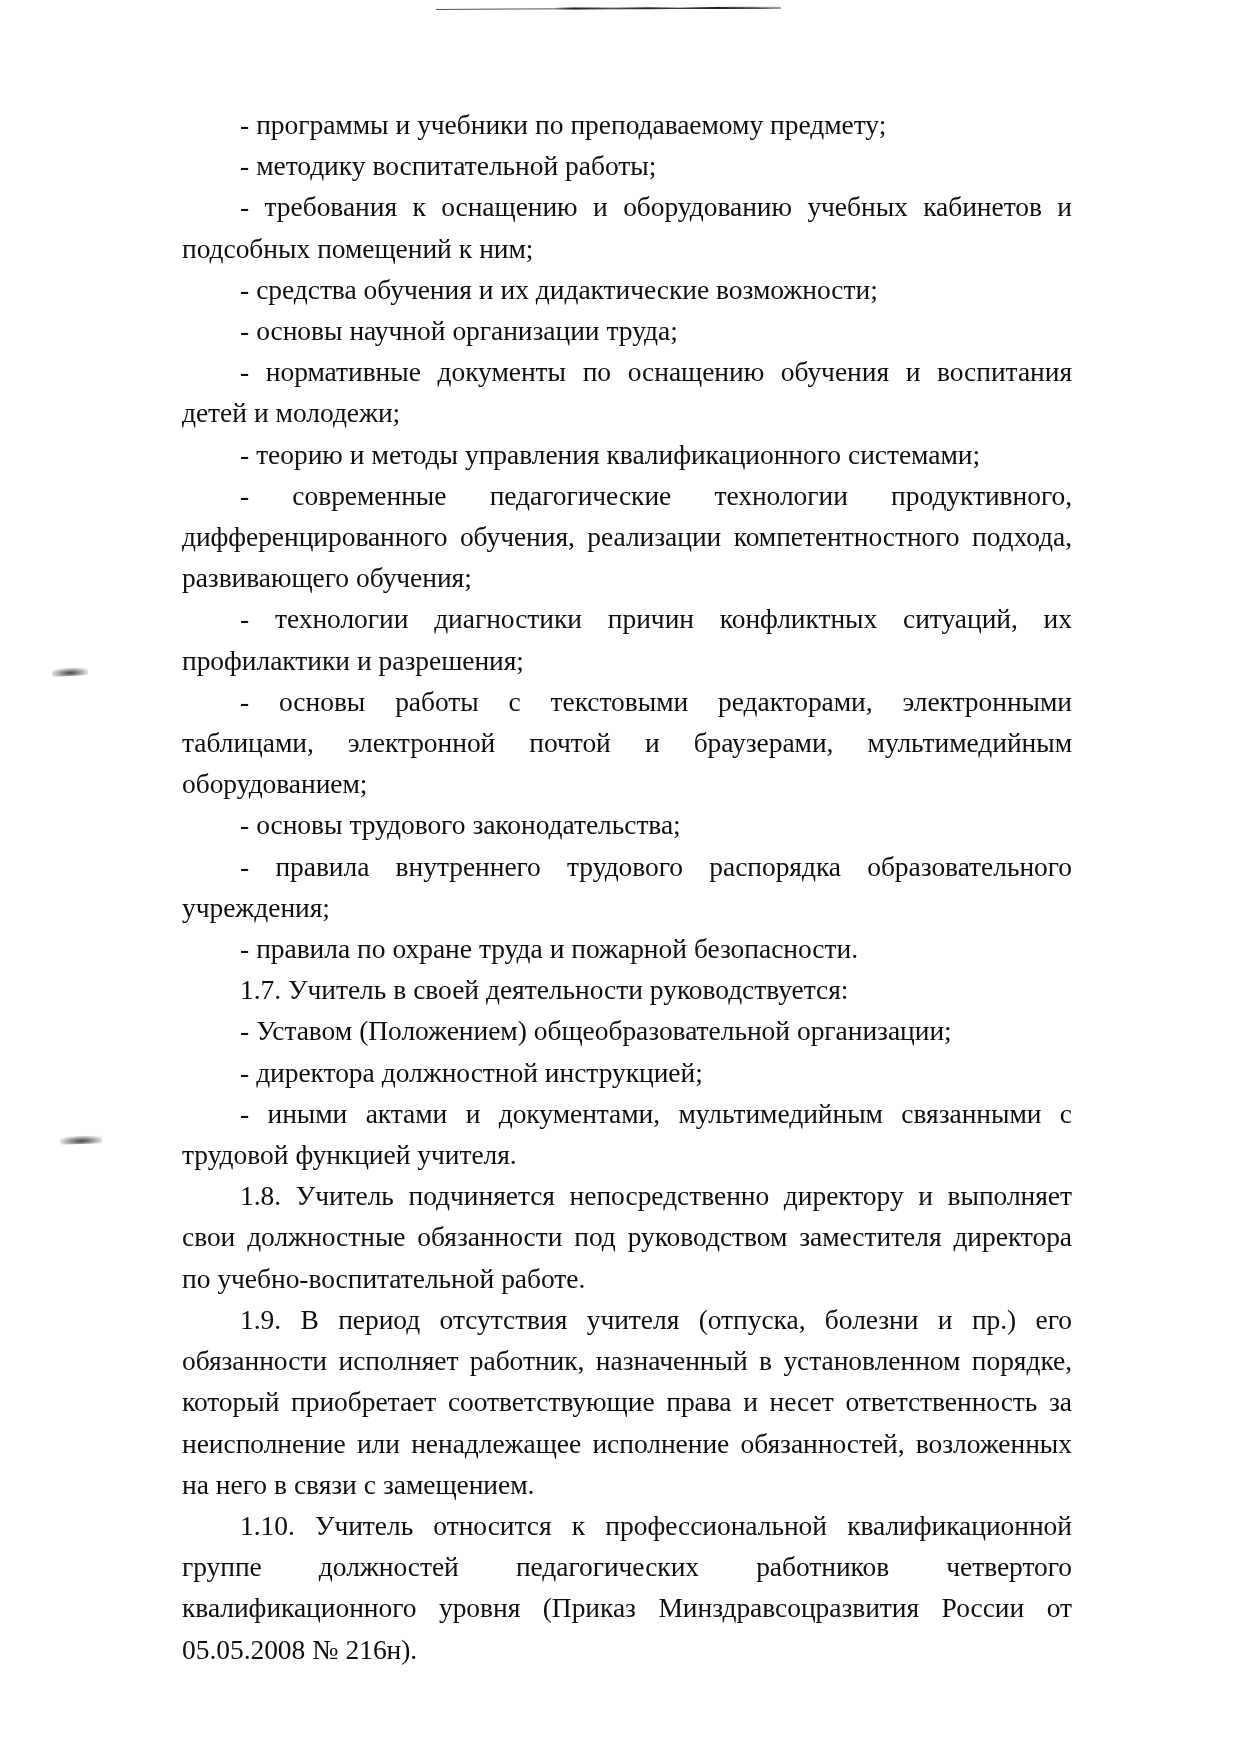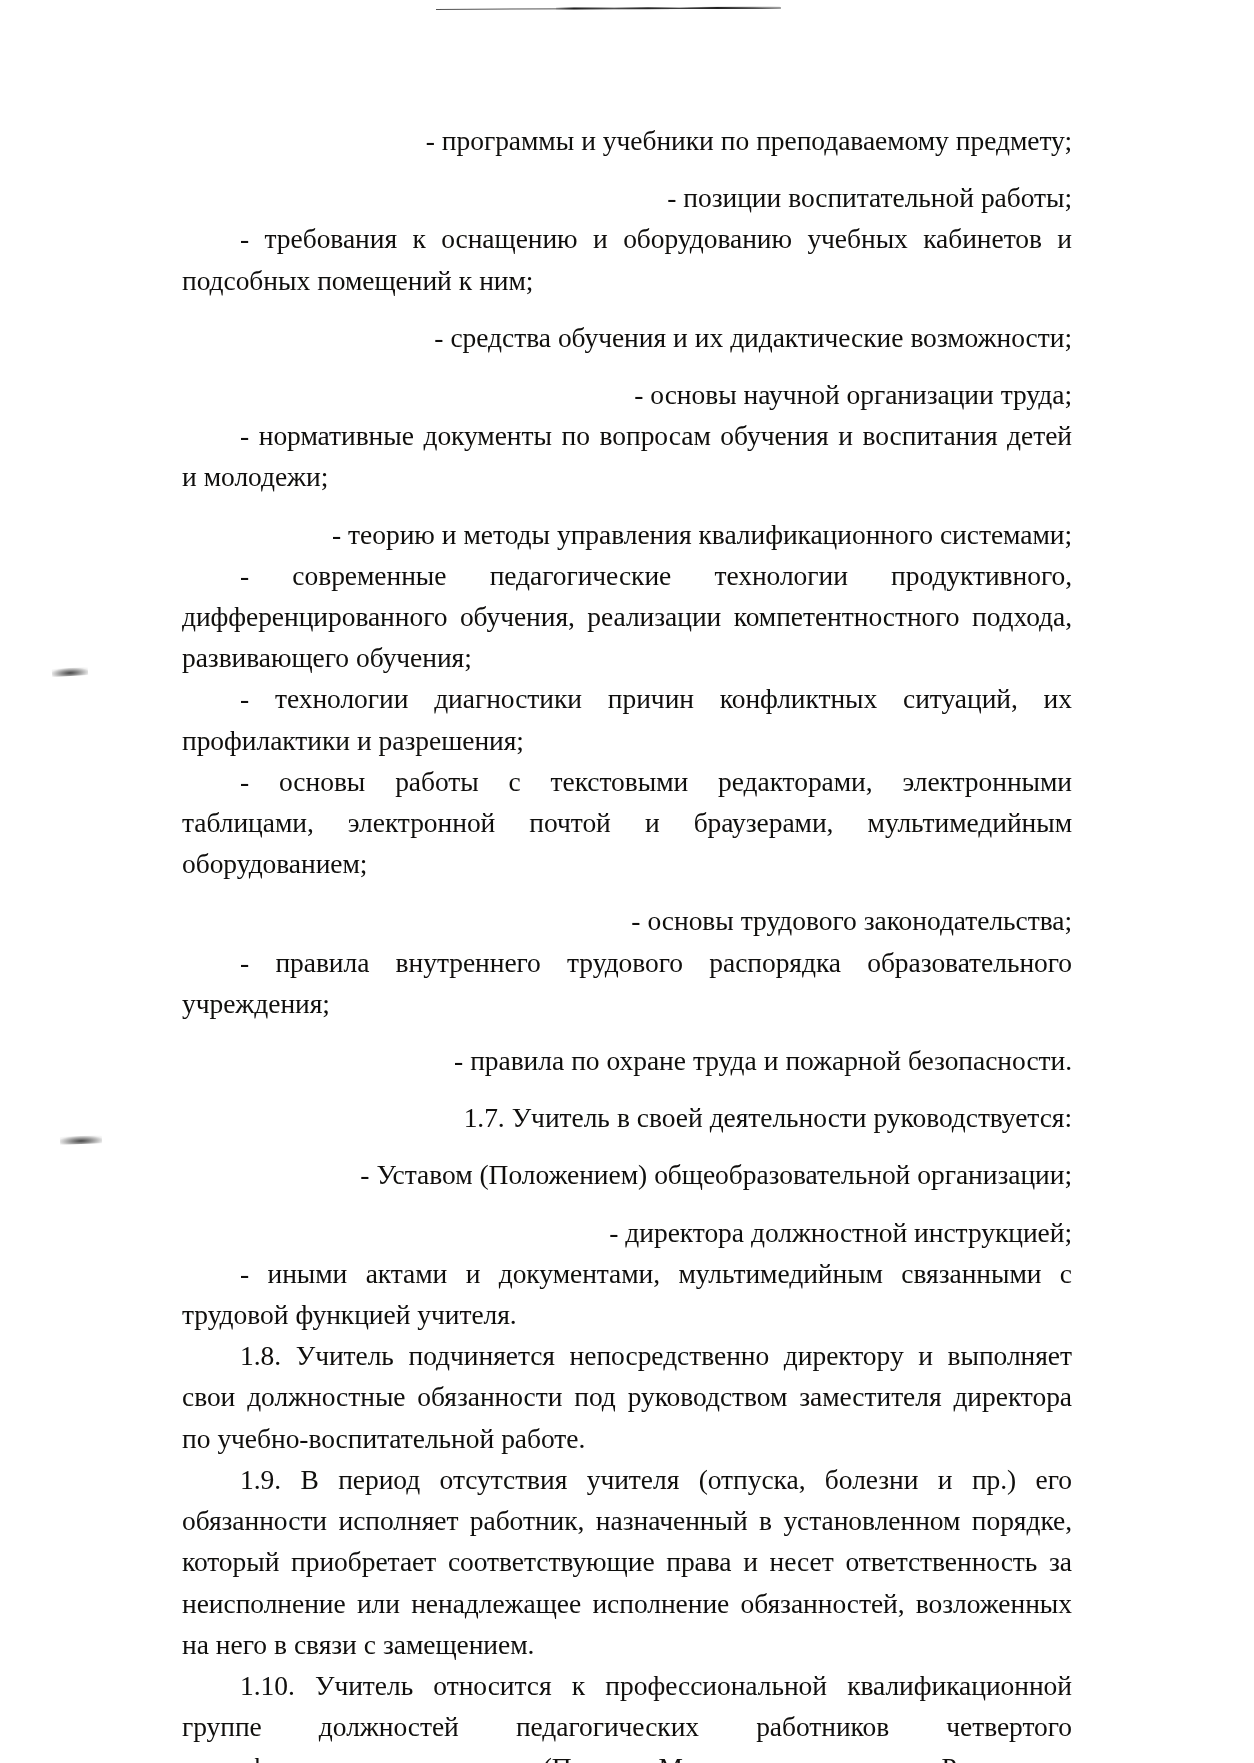--- a/index.html
+++ b/index.html
@@ -71,39 +71,39 @@
   p {
     margin: 0;
     font-size: 27.5px;
     line-height: 41.2px;
     text-align: justify;
     text-indent: 58px;
     letter-spacing: -0.05px;
     word-spacing: 0.2px;
     -webkit-font-smoothing: none;
   }
-  p.nojust { text-align: right; margin-top: 16px; }
+  p.nojust { text-align: left; }
 </style>
 </head>
 <body>
 
 <div class="page">
 
   <div class="scan-line-top"></div>
   <div class="edge-smudge one"></div>
   <div class="edge-smudge two"></div>
 
   <div class="body-text">
 
     <p class="nojust">- программы и учебники по преподаваемому предмету;</p>
-    <p class="nojust">- позиции воспитательной работы;</p>
+    <p class="nojust">- методику воспитательной работы;</p>
     <p>- требования к оснащению и оборудованию учебных кабинетов и подсобных помещений к ним;</p>
     <p class="nojust">- средства обучения и их дидактические возможности;</p>
     <p class="nojust">- основы научной организации труда;</p>
-    <p>- нормативные документы по вопросам обучения и воспитания детей и молодежи;</p>
+    <p>- нормативные документы по оснащению обучения и воспитания детей и молодежи;</p>
     <p class="nojust">- теорию и методы управления квалификационного системами;</p>
     <p>- современные педагогические технологии продуктивного, дифференцированного обучения, реализации компетентностного подхода, развивающего обучения;</p>
     <p>- технологии диагностики причин конфликтных ситуаций, их профилактики и разрешения;</p>
     <p>- основы работы с текстовыми редакторами, электронными таблицами, электронной почтой и браузерами, мультимедийным оборудованием;</p>
     <p class="nojust">- основы трудового законодательства;</p>
     <p>- правила внутреннего трудового распорядка образовательного учреждения;</p>
     <p class="nojust">- правила по охране труда и пожарной безопасности.</p>
 
     <p class="nojust">1.7. Учитель в своей деятельности руководствуется:</p>
     <p class="nojust">-  Уставом (Положением) общеобразовательной организации;</p>

